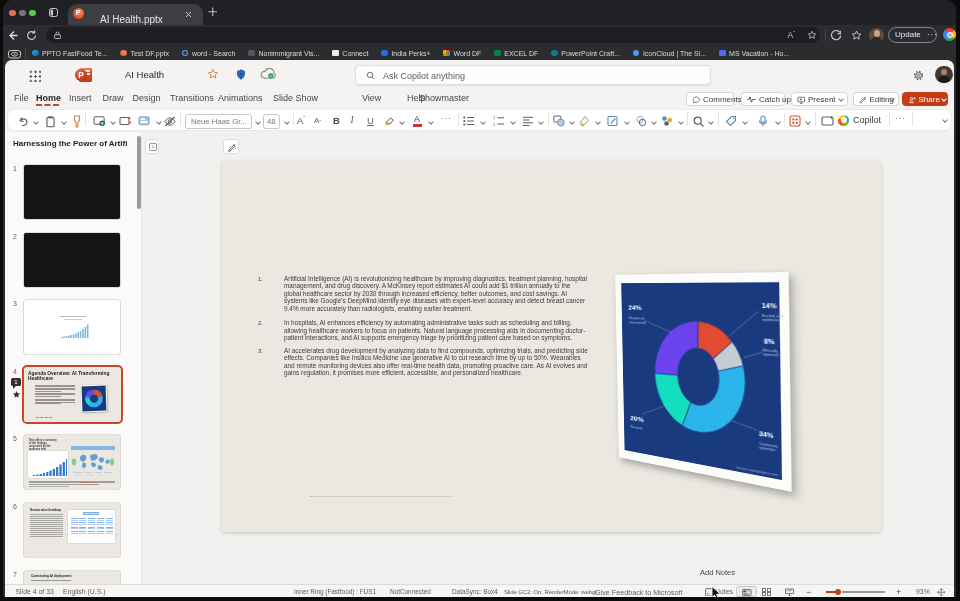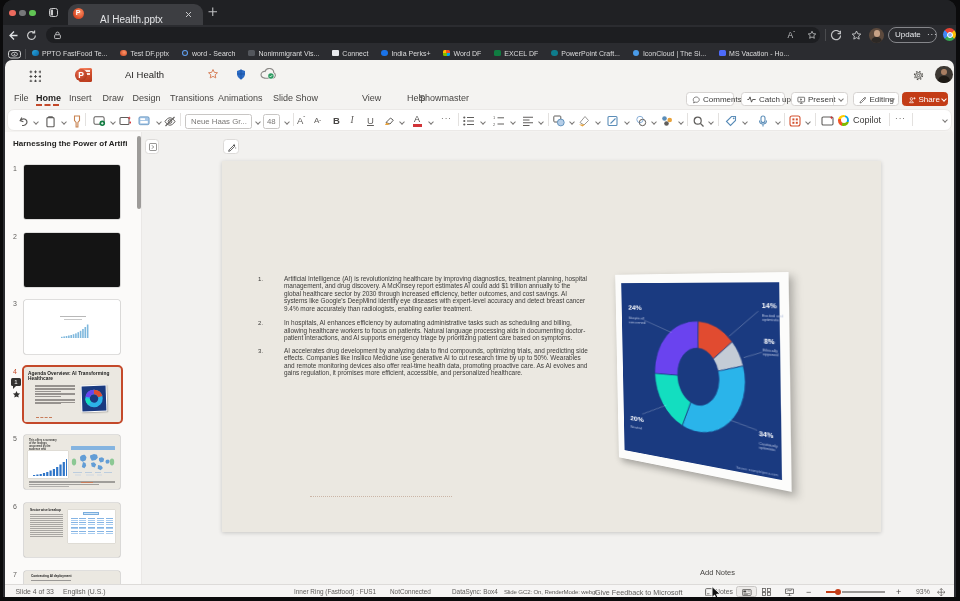--- a/index.html
+++ b/index.html
@@ -127,20 +127,27 @@
 <svg class="abs" style="left:230px;top:7.5px;" width="12" height="13" viewBox="0 0 24 24">
         <path d="M12 2l8 3v6c0 5-3.5 9.2-8 11-4.5-1.8-8-6-8-11V5z" fill="#2b6bc4"></path>
         <path d="M12 2v20M4 11h16" stroke="#174f9e" stroke-width="1.4"></path>
       </svg>
 <svg class="abs" style="left:255px;top:8px;" width="16" height="12" viewBox="0 0 18 14">
         <path d="M5 12.6a3.8 3.8 0 1 1 .5-7.5A5.3 5.3 0 0 1 15.8 6.4 3.6 3.6 0 0 1 14.8 13H5z" fill="none" stroke="#8a8886" stroke-width="1.3" transform="translate(0,-1)"></path>
         <circle cx="12.4" cy="9.3" r="3.8" fill="#f4f3f1"></circle>
         <circle cx="12.4" cy="9.3" r="3.2" fill="#2e9b62"></circle>
         <path d="M10.9 9.3l1.1 1.1 1.9-2.1" stroke="#fff" stroke-width="0.9" fill="none"></path>
       </svg>
+<div class="abs" style="left:350px;top:5px;width:356px;height:20px;background:#fdfdfc;border:1px solid #e2e0de;border-radius:4px;box-shadow:0 0.5px 2px rgba(0,0,0,0.07);">
+<svg class="abs" style="left:10px;top:5px" width="9.5" height="9.5" viewBox="0 0 24 24">
+          <circle cx="10" cy="10" r="6.8" fill="none" stroke="#605e5c" stroke-width="2.2"></circle>
+          <path d="M15.2 15.2l4.8 4.8" stroke="#605e5c" stroke-width="2.2"></path>
+        </svg>
+<div class="abs" style="left:27px;top:5px;font-size:9px;color:#605e5c;">Ask Copilot anything</div>
+      </div>
 <svg class="abs" style="left:908px;top:10px;" width="11" height="11" viewBox="0 0 11 11">
         <circle cx="5.5" cy="5.5" r="4.1" fill="none" stroke="#55534f" stroke-width="1.1" stroke-dasharray="1.55 1.7"></circle>
         <circle cx="5.5" cy="5.5" r="2.9" fill="none" stroke="#55534f" stroke-width="1"></circle>
         <circle cx="5.5" cy="5.5" r="1.2" fill="none" stroke="#55534f" stroke-width="0.9"></circle>
       </svg>
 <div class="abs" style="left:930px;top:5.5px;width:17.5px;height:17.5px;border-radius:50%;background:#3d3833;overflow:hidden;">
 <div class="abs" style="left:5.8px;top:3.2px;width:6px;height:6.5px;border-radius:50%;background:#a87e62;"></div>
 <div class="abs" style="left:2.8px;top:10.5px;width:12px;height:7px;border-radius:5px 5px 0 0;background:#1d1a16;"></div>
       </div>
 <div id="menurow" class="abs" style="left:0;top:29px;width:949px;height:19px;">

